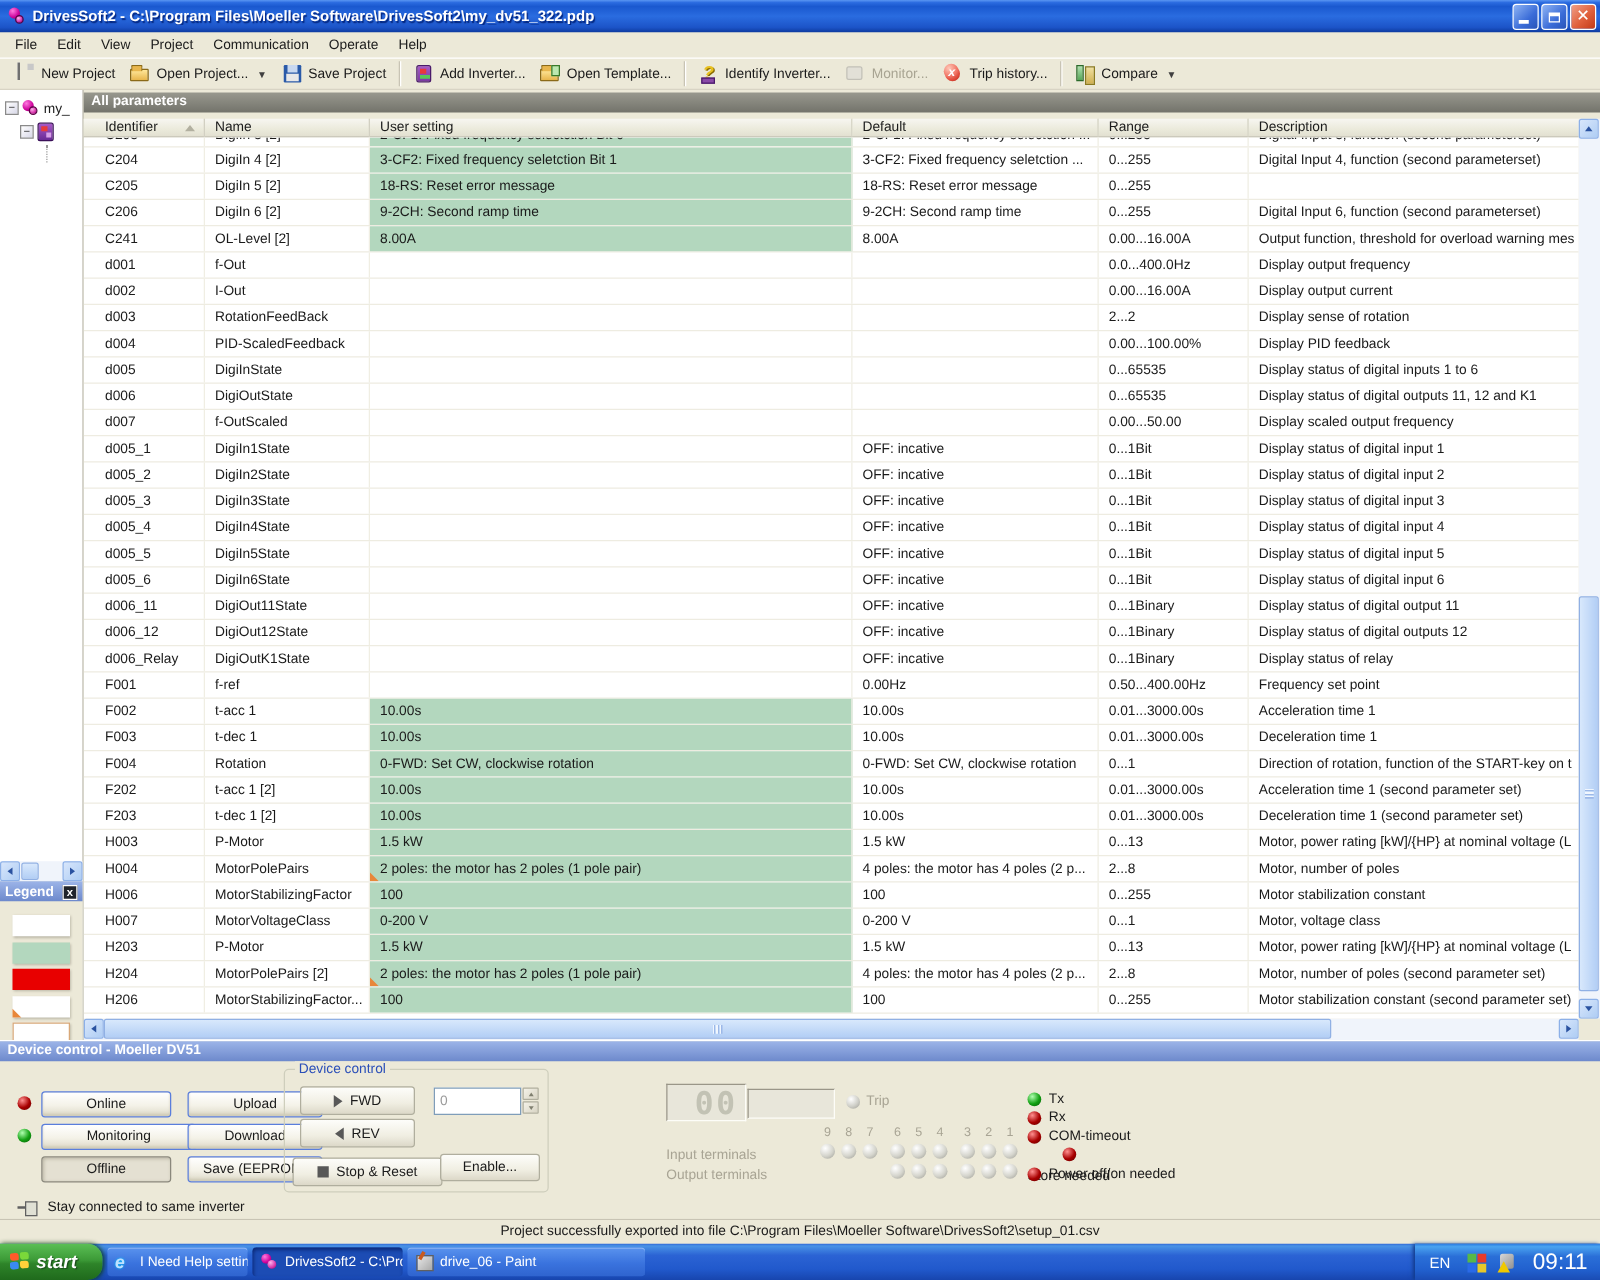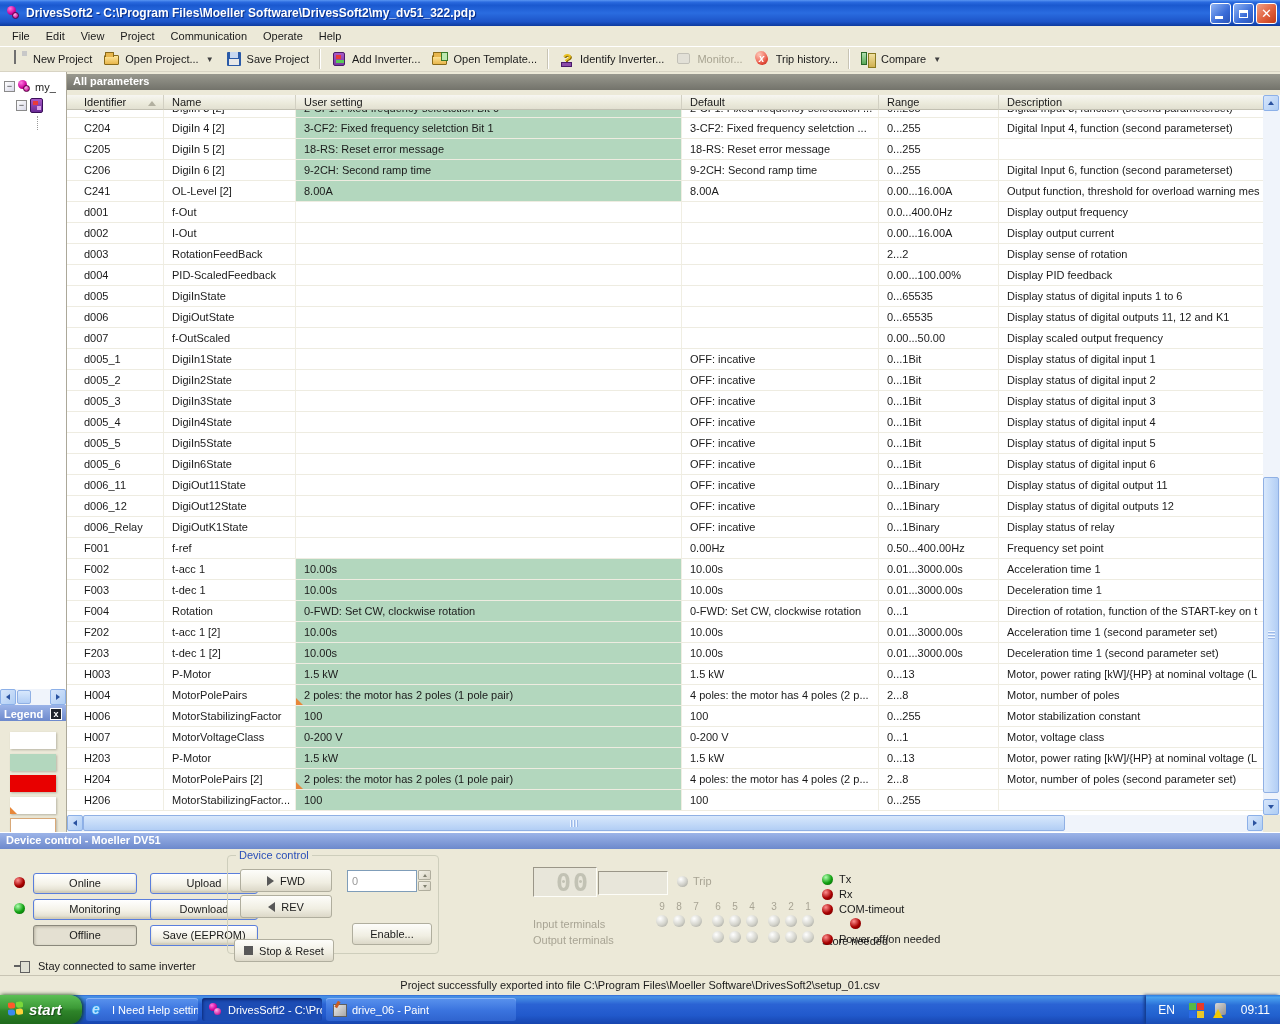--- a/index.html
+++ b/index.html
@@ -170,21 +170,21 @@
   .task-ico { width:15px; height:15px; flex:0 0 auto; position:relative; }
   .ico-ie { color:#aef; font-size:14px; font-weight:bold; font-style:italic; line-height:15px; color:#cde4ff; }
   .ico-ie::before { content:"e"; color:#bfe0ff; text-shadow:0 0 2px #0cf; }
   .ico-paint::before { content:""; position:absolute; left:1px; top:2px; width:12px; height:11px; background:linear-gradient(135deg,#e8e8e8,#a8a8a8); border:1px solid #606060; }
   .ico-paint::after { content:""; position:absolute; left:4px; top:-1px; width:3px; height:7px; background:#c85a20; transform:rotate(30deg); }
   .ico-ds .b1{ position:absolute; left:1px; top:1px; width:8px; height:8px; border-radius:50%; background:radial-gradient(circle at 35% 30%,#ff7ae0,#cc0099 60%,#7a005c);}
   .ico-ds .b2{ position:absolute; left:6px; top:6px; width:7px; height:7px; border-radius:50%; background:radial-gradient(circle at 35% 30%,#ffb0ec,#d633aa 60%,#8a0066);}
   .tray { position:absolute; right:0; top:0; height:29px; display:flex; align-items:center; padding:0 10px 0 12px; gap:8px;
      background:linear-gradient(180deg,#2a7ae0 0%,#4aa3f0 8%,#2a6fd8 35%,#2160ce 72%,#1a4cb4 100%); box-shadow:-2px 0 3px #123a8a; }
   .tray .lang { color:#fff; font-size:12px; margin-right:6px; }
-  .tray .clock { color:#fff; font-size:12px; margin-left:4px; }
+  .tray .clock { color:#fff; font-size:18px; margin-left:4px; }
   .tico { width:16px; height:16px; position:relative; }
   .tico-squares i { position:absolute; width:7px; height:7px; }
   .tico-squares .s1{left:0;top:1px;background:#58b848;} .tico-squares .s2{left:8px;top:1px;background:#e83a2a;}
   .tico-squares .s3{left:0;top:9px;background:#2a6ae8;} .tico-squares .s4{left:8px;top:9px;background:#e8c82a;}
   .tico-warn::before { content:""; position:absolute; left:2px; top:1px; width:11px; height:12px; background:linear-gradient(135deg,#d8d8d8,#909090); border-radius:2px; }
   .tico-warn::after { content:""; position:absolute; left:0px; bottom:0px; width:0; height:0; border-left:5px solid transparent; border-right:5px solid transparent; border-bottom:9px solid #f0c800; }
 </style>
 </head>
 <body>
 
@@ -593,20 +593,21 @@
           <div class="cell c3">4 poles: the motor has 4 poles (2 p...</div>
           <div class="cell c4">2...8</div>
           <div class="cell c5">Motor, number of poles (second parameter set)</div>
         </div>
         <div class="row">
           <div class="cell c0">H206</div>
           <div class="cell c1">MotorStabilizingFactor...</div>
           <div class="cell c2 green">100</div>
           <div class="cell c3">100</div>
           <div class="cell c4">0...255</div>
+          <div class="cell c5">Motor stabilization constant (second parameter set)</div>
         </div>
       </div>
 
     <div class="vscroll">
       <span class="sb-btn up">
           <i class="tri-u"></i>
         </span>
       <span class="vthumb"></span>
       <span class="sb-btn down">
           <i class="tri-d"></i>
@@ -642,21 +643,21 @@
     <span class="grp-label">Device control</span>
   </div>
   <div class="ctlbtn" style="left:240px; top:36px; width:92px;">
     <i class="g-play"></i>
     <span>FWD</span>
   </div>
   <div class="ctlbtn" style="left:240px; top:62px; width:92px;">
     <i class="g-rev"></i>
     <span>REV</span>
   </div>
-  <div class="ctlbtn" style="left:234px; top:106px; width:100px;">
+  <div class="ctlbtn" style="left:234px; top:93px; width:120px;">
     <i class="g-stop"></i>
     <span>Stop &amp; Reset</span>
   </div>
   <div class="spin-wrap" style="left:347px; top:37px;">
     <input class="spin-input" value="0" style="">
     <span class="spin-btns">
       <span class="sb-btn">
           <i class="tri-u"></i>
         </span>
       <span class="sb-btn">

